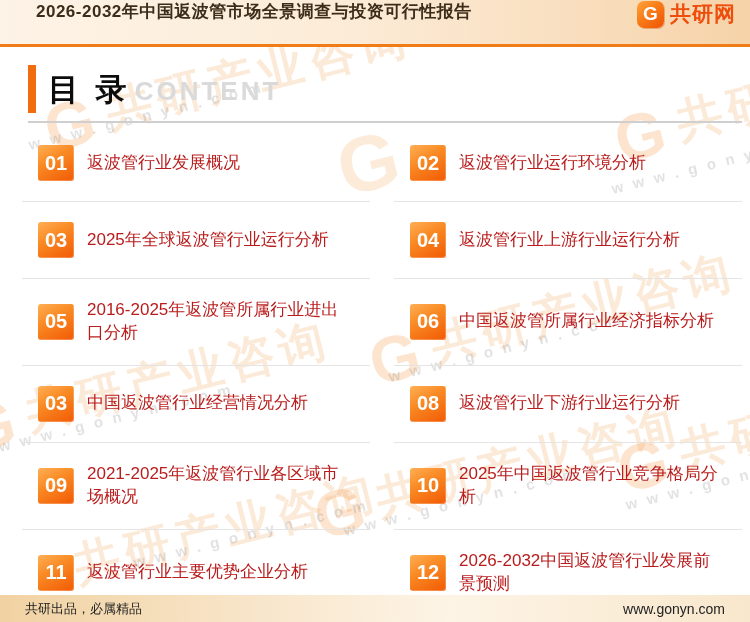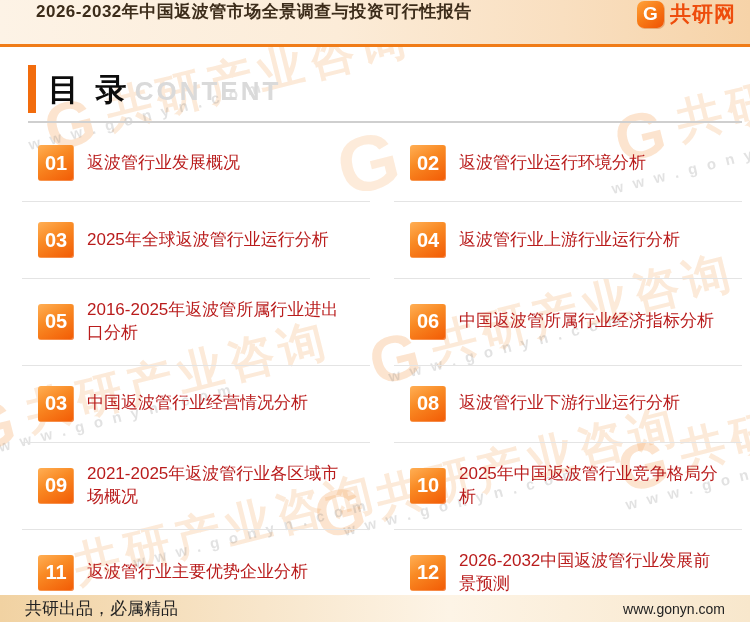--- a/index.html
+++ b/index.html
@@ -141,21 +141,21 @@
     position: absolute;
     z-index: 3;
     left: 0; right: 0; bottom: 0;
     height: 27px;
     background: linear-gradient(90deg, #f1d2a2 0%, #f8e6cb 35%, #fdf4e6 60%, #f8e7cc 100%);
     display: flex;
     align-items: center;
     justify-content: space-between;
     padding: 0 25px;
   }
-  .footer-left { font-size: 17px; color: #222222; }
+  .footer-left { font-size: 13px; color: #222222; }
   .footer-right { font-size: 14px; color: #222222; cursor: pointer; }
 </style>
 </head>
 <body>
 
 <div class="page">
 
   <div class="header">
     <div class="header-title">2026-2032年中国返波管市场全景调查与投资可行性报告</div>
     <div class="logo">

